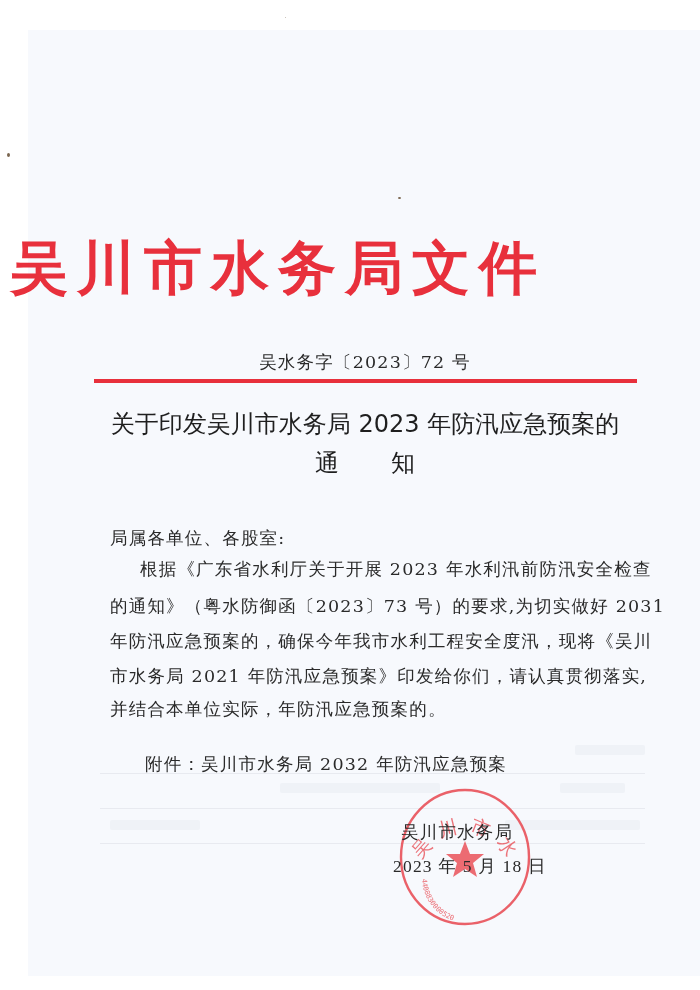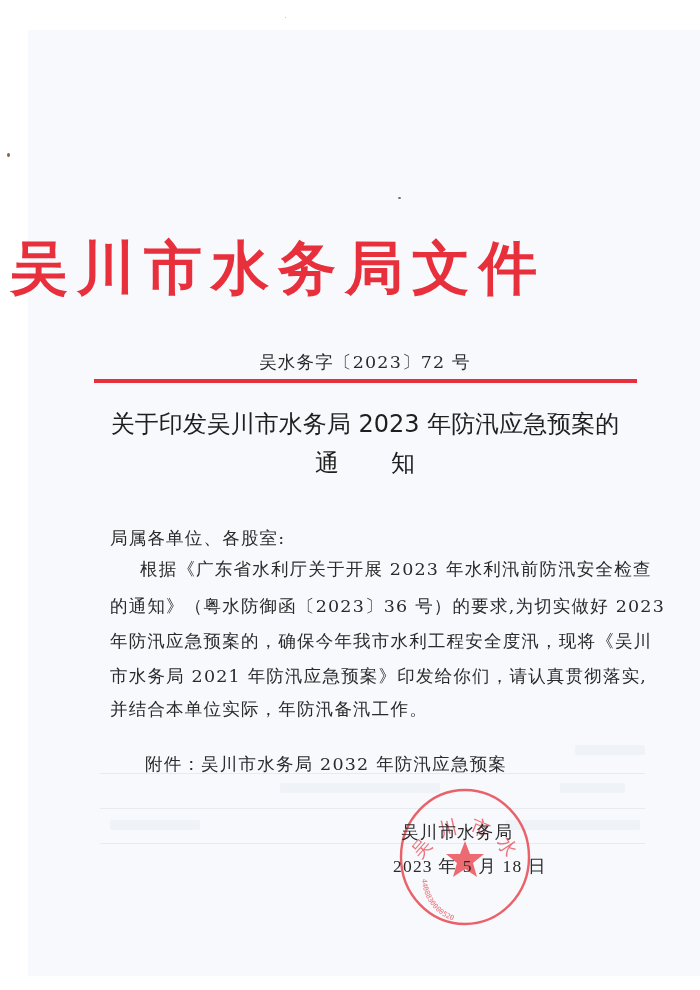--- a/index.html
+++ b/index.html
@@ -130,24 +130,24 @@
 <div class="red-rule"></div>
 
 <div class="abs subject-line1">关于印发吴川市水务局 2023 年防汛应急预案的</div>
 <div class="abs subject-line2">
   <span>通</span><span class="gap"></span><span>知</span>
 </div>
 
 <div class="abs body-text salutation">局属各单位、各股室:</div>
 
 <div class="abs body-text para-line first" style="top:557px;">根据《广东省水利厅关于开展 2023 年水利汛前防汛安全检查</div>
-<div class="abs body-text para-line" style="top:594px;">的通知》（粤水防御函〔2023〕36 号）的要求,为切实做好 2023</div>
+<div class="abs body-text para-line" style="top:594px;">的通知》（粤水防御函〔2023〕73 号）的要求,为切实做好 2031</div>
 <div class="abs body-text para-line" style="top:629px;">年防汛应急预案的，确保今年我市水利工程安全度汛，现将《吴川</div>
 <div class="abs body-text para-line" style="top:664px;">市水务局 2021 年防汛应急预案》印发给你们，请认真贯彻落实,</div>
-<div class="abs body-text para-line" style="top:697px;">并结合本单位实际，年防汛备汛工作。</div>
+<div class="abs body-text para-line" style="top:697px;">并结合本单位实际，年防汛应急预案的。</div>
 
 <div class="showthrough" style="left:575px;top:745px;width:70px;"></div>
 <div class="showthrough-rule" style="left:100px;top:773px;width:545px;"></div>
 <div class="showthrough" style="left:280px;top:783px;width:160px;"></div>
 <div class="showthrough" style="left:560px;top:783px;width:65px;"></div>
 <div class="showthrough-rule" style="left:100px;top:808px;width:545px;"></div>
 <div class="showthrough" style="left:110px;top:820px;width:90px;"></div>
 <div class="showthrough" style="left:505px;top:820px;width:135px;"></div>
 <div class="showthrough-rule" style="left:100px;top:843px;width:545px;"></div>
 

